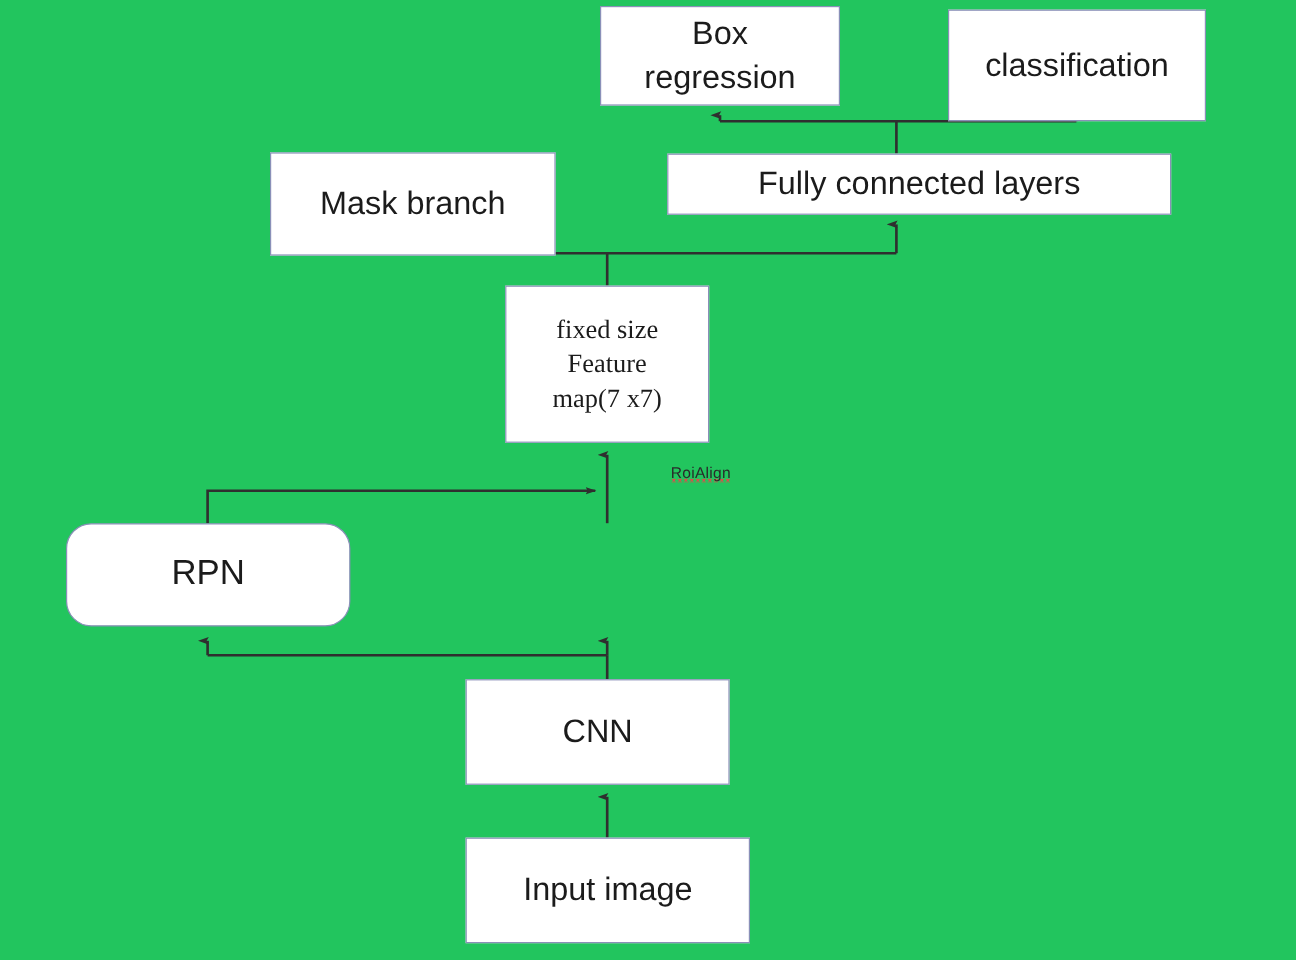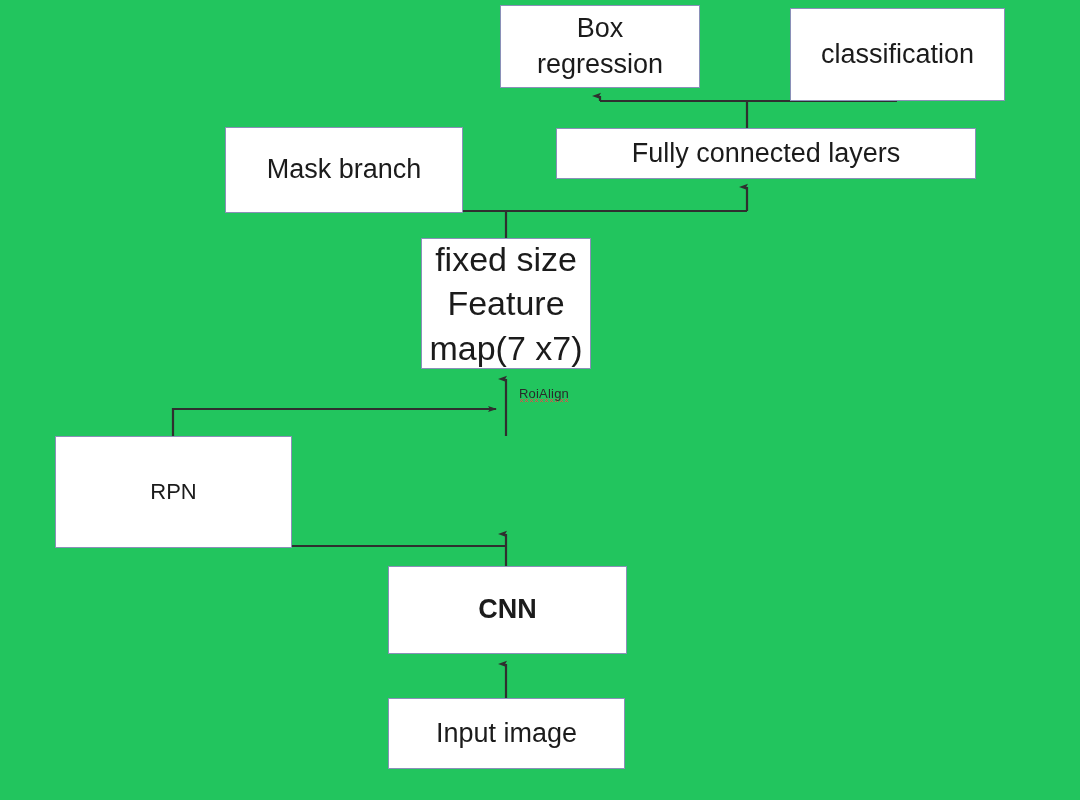--- a/index.html
+++ b/index.html
@@ -37,20 +37,21 @@
     white-space: pre-line;
     z-index: 2;
   }
   .edge-label {
     position: absolute;
     color: #2a2a2a;
     font-size: 13px;
     letter-spacing: 0.2px;
     z-index: 3;
     white-space: nowrap;
+    margin-left: 40px;
   }
   .edge-label .misspelled {
     display: inline-block;
     padding-bottom: 1px;
     background-repeat: repeat-x;
     background-position: left bottom;
     background-size: 5px 3px;
     background-image:
       linear-gradient(45deg, transparent 45%, #e24a4a 45%, #e24a4a 60%, transparent 60%),
       linear-gradient(-45deg, transparent 45%, #e24a4a 45%, #e24a4a 60%, transparent 60%);
@@ -103,22 +104,22 @@
       <path d="M600,101 L600,96" stroke="#2f2f2f" stroke-width="2.2" fill="none" marker-end="url(#arrow-up)"></path>
       <path d="M897,101 L897,95" stroke="#2f2f2f" stroke-width="2.2" fill="none" marker-end="url(#arrow-up)"></path>
     </g>
   </svg>
 
   <div class="node" style="left: 500px; top: 5px; width: 200px; height: 83px; font-size: 27px; border-color: rgb(138, 144, 184);">Box
 regression</div>
   <div class="node" style="left: 790px; top: 8px; width: 215px; height: 93px; font-size: 27px; border-color: rgb(138, 144, 184);">classification</div>
   <div class="node" style="left: 184px; top: 127px; width: 238px; height: 86px; font-size: 27px; border-color: rgb(138, 144, 184); margin-left: 41px;">Mask branch</div>
   <div class="node" style="left: 556px; top: 128px; width: 420px; height: 51px; font-size: 27px; border-color: rgb(138, 144, 184);">Fully connected layers</div>
-  <div class="node" style="left: 421px; top: 238px; width: 170px; height: 131px; font-size: 34px; border-color: rgb(138, 144, 184);">fixed size
+  <div class="node" style="left: 421px; top: 238px; width: 170px; height: 131px; font-size: 22px; border-color: rgb(138, 144, 184); font-family: Liberation Serif, serif;">fixed size
 Feature
 map(7 x7)</div>
-  <div class="node" style="left: 55px; top: 436px; width: 237px; height: 112px; font-size: 22px; border-color: rgb(138, 144, 184);">RPN</div>
-  <div class="node" style="left: 388px; top: 566px; width: 239px; height: 88px; font-size: 27px; border-color: rgb(138, 144, 184); font-weight: bold;">CNN</div>
-  <div class="node" style="left: 388px; top: 698px; width: 237px; height: 71px; font-size: 27px; border-color: rgb(138, 144, 184);">Input image</div>
+  <div class="node" style="left: 55px; top: 436px; width: 237px; height: 86px; font-size: 29px; border-color: rgb(138, 144, 184); border-radius: 21px;">RPN</div>
+  <div class="node" style="left: 388px; top: 566px; width: 220px; height: 88px; font-size: 27px; border-color: rgb(138, 144, 184);">CNN</div>
+  <div class="node" style="left: 388px; top: 698px; width: 237px; height: 88px; font-size: 27px; border-color: rgb(138, 144, 184);">Input image</div>
 
   <div class="edge-label" style="left: 519px; top: 386px;"><span class="misspelled">RoiAlign</span></div>
 
 </div>
 
 </body></html>

